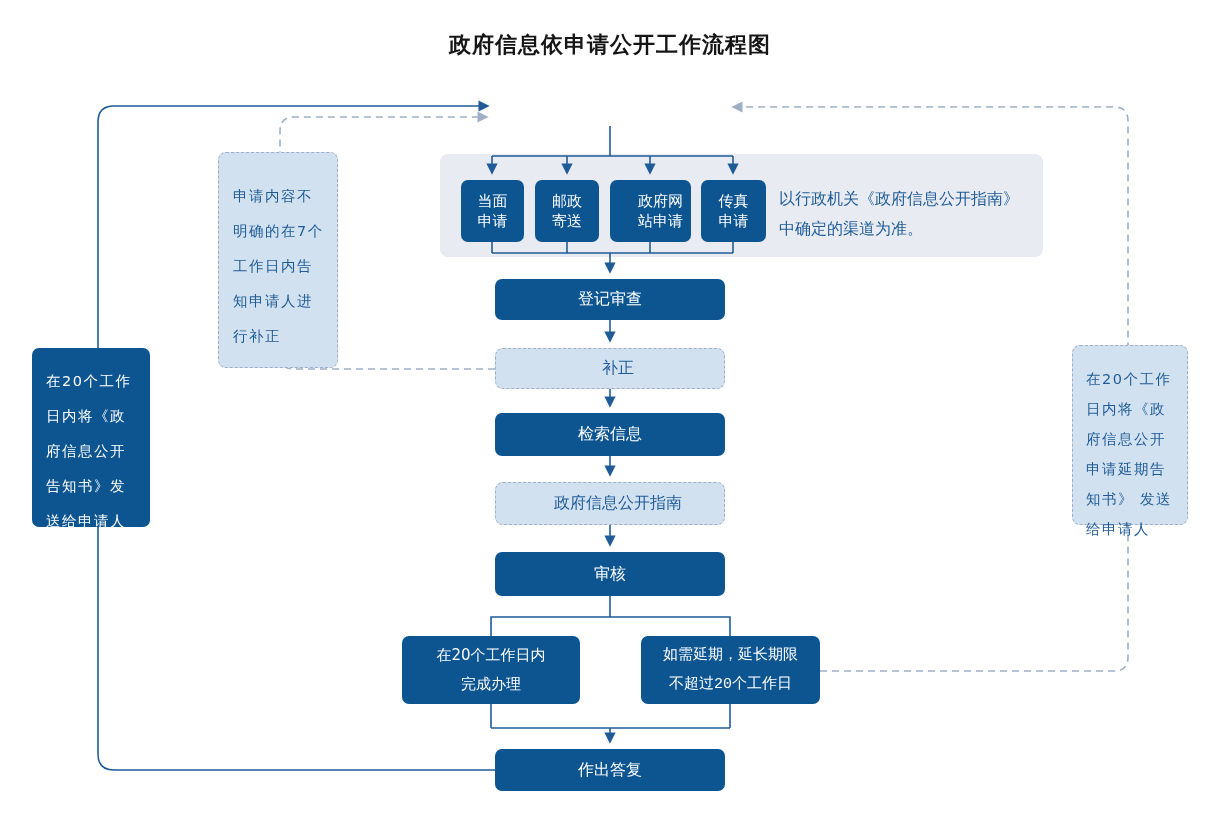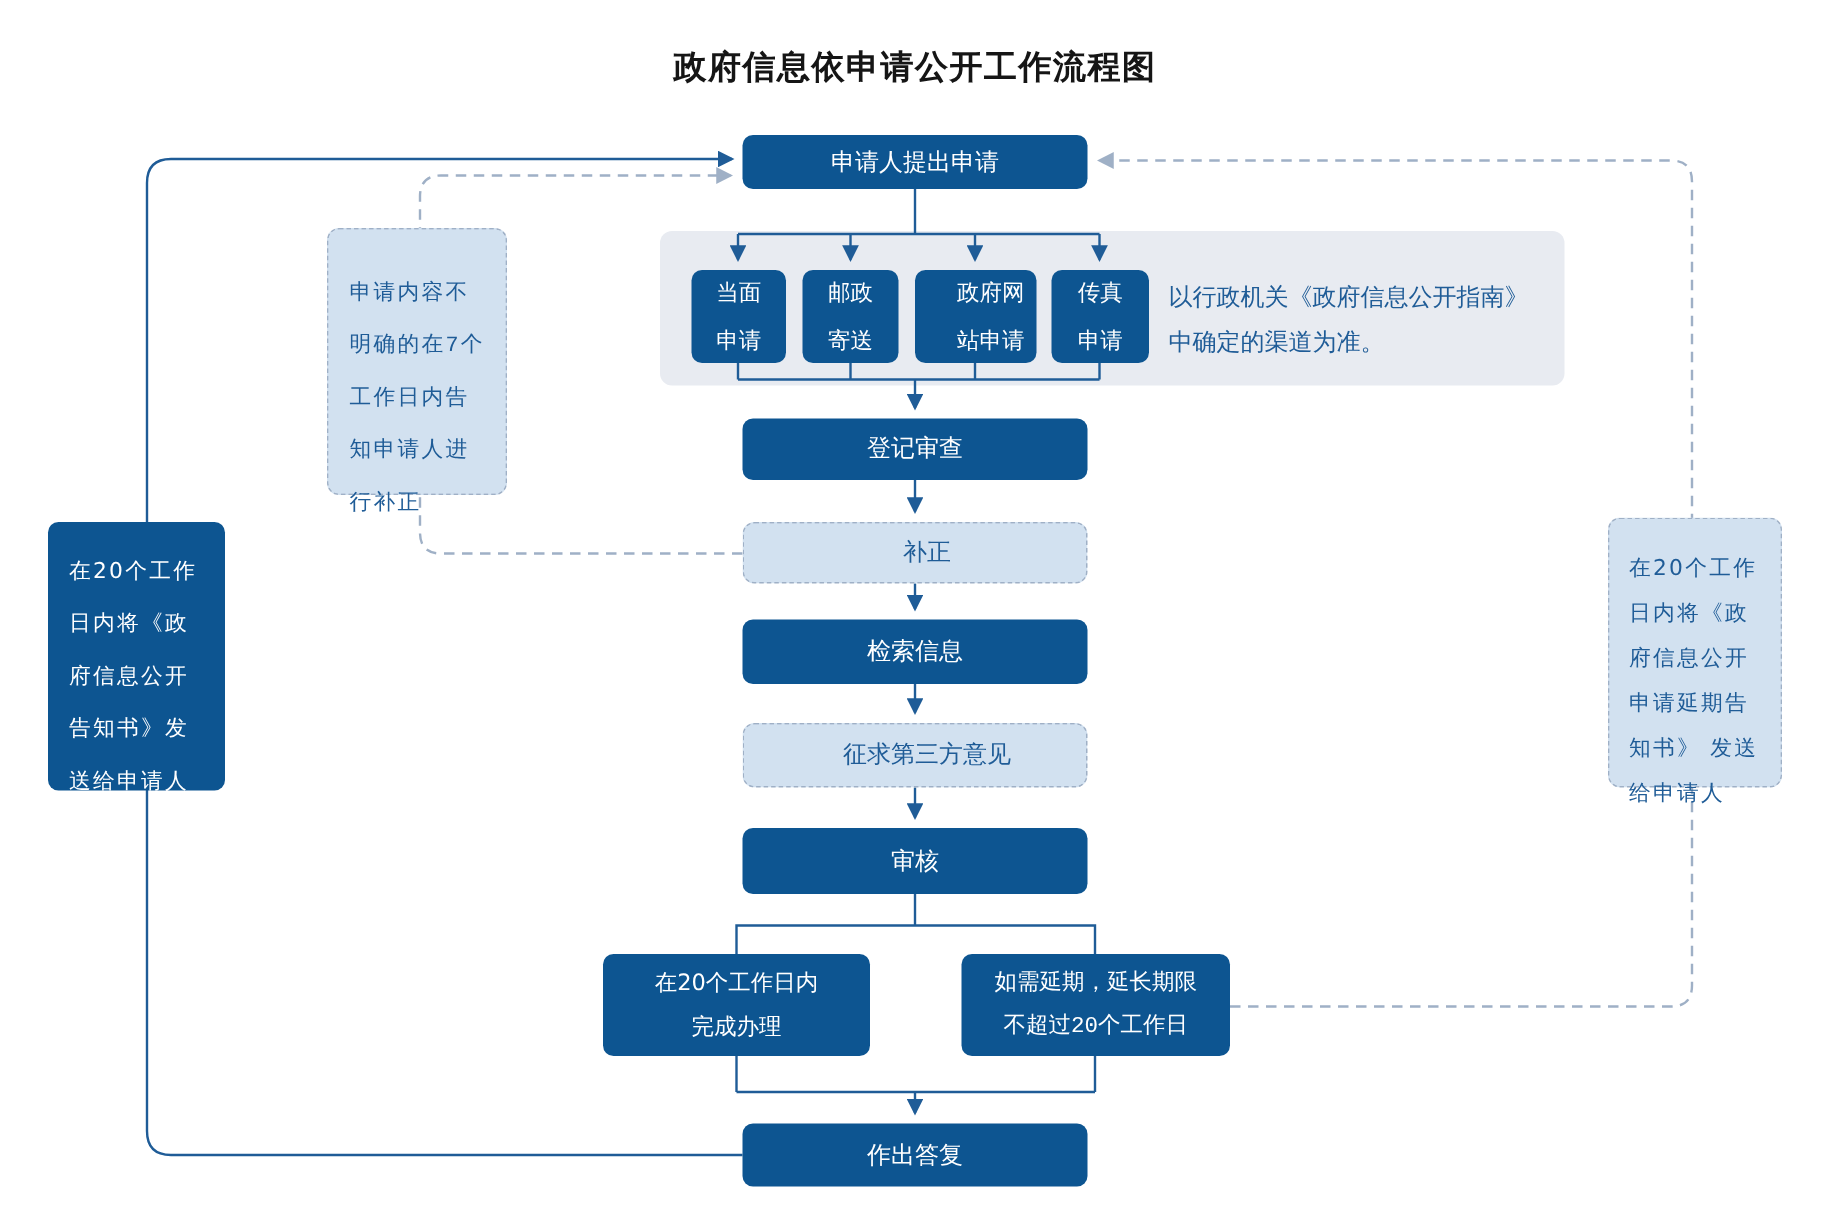--- a/index.html
+++ b/index.html
@@ -9,21 +9,21 @@
          font-size:22px;font-weight:bold;color:#151515;letter-spacing:1px;z-index:3;}
   .panel{position:absolute;left:440px;top:154px;width:603px;height:103px;
          background:#e8ebf1;border-radius:8px;z-index:0;}
   svg.wires{position:absolute;left:0;top:0;z-index:1;pointer-events:none;}
   .node{position:absolute;display:flex;align-items:center;justify-content:center;
         box-sizing:border-box;z-index:2;text-align:center;}
   .dark{background:#0d5591;color:#ffffff;border-radius:7px;font-size:16px;}
   .light{background:#d2e1f0;color:#1f5c97;border:1.6px dashed #9fb0c6;
          border-radius:8px;font-size:16px;padding-left:16px;}
   .lbl{white-space:pre-line;}
-  .chan{font-size:15px;line-height:32px;}
+  .chan{font-size:15px;line-height:20px;}
   .two{font-size:15px;line-height:29px;}
   .side{justify-content:flex-start;align-items:flex-start;text-align:left;}
   .side .lbl{font-size:14.5px;line-height:35px;letter-spacing:1.5px;}
   .note{position:absolute;left:779px;top:184px;width:266px;color:#1f5c97;
         font-size:16px;line-height:30px;z-index:2;white-space:pre-line;font-family:Liberation Serif, serif;}
   .r-side .lbl{line-height:30px;}
 </style>
 </head>
 <body>
 
@@ -76,23 +76,20 @@
     </g>
 
     <g stroke="#9fb0c6" stroke-width="1.6" fill="none" stroke-dasharray="7 5">
 
       <path d="M495,369 H294 Q280,369 280,355 V131 Q280,117 294,117 H487" marker-end="url(#arrD)"></path>
 
       <path d="M820,671 H1114 Q1128,671 1128,657 V121 Q1128,107 1114,107 H733" marker-end="url(#arrD)"></path>
     </g>
   </svg>
 
-  <div class="node dark" style="left:495px;top:90px;width:230px;height:36px;">
-    <span class="lbl">申请人提出申请</span>
-  </div>
 
   <div class="node dark chan" style="left:461px;top:180px;width:63px;height:62px;">
     <span class="lbl">当面
 申请</span>
   </div>
   <div class="node dark chan" style="left:535px;top:180px;width:64px;height:62px;">
     <span class="lbl">邮政
 寄送</span>
   </div>
   <div class="node dark chan" style="left:610px;top:180px;width:81px;height:62px;padding-left:20px;">
@@ -113,21 +110,21 @@
 
   <div class="node light" style="left:495px;top:348px;width:230px;height:41px;">
     <span class="lbl">补正</span>
   </div>
 
   <div class="node dark" style="left:495px;top:413px;width:230px;height:43px;">
     <span class="lbl">检索信息</span>
   </div>
 
   <div class="node light" style="left:495px;top:482px;width:230px;height:43px;">
-    <span class="lbl">征求第三方意见</span>
+    <span class="lbl">政府信息公开指南</span>
   </div>
 
   <div class="node dark" style="left:495px;top:552px;width:230px;height:44px;">
     <span class="lbl">审核</span>
   </div>
 
   <div class="node dark two" style="left:402px;top:636px;width:178px;height:68px;">
     <span class="lbl">在20个工作日内
 完成办理</span>
   </div>
@@ -141,21 +138,21 @@
   </div>
 
   <div class="node dark side" style="left:32px;top:348px;width:118px;height:179px;padding:16px 0 0 14px;">
     <span class="lbl">在20个工作
 日内将《政
 府信息公开
 告知书》发
 送给申请人</span>
   </div>
 
-  <div class="node light side" style="left:218px;top:152px;width:120px;height:178px;padding:26px 0 0 14px;font-family:Liberation Mono, monospace;">
+  <div class="node light side" style="left:218px;top:152px;width:120px;height:216px;padding:26px 0 0 14px;">
     <span class="lbl">申请内容不
 明确的在7个
 工作日内告
 知申请人进
 行补正</span>
   </div>
 
   <div class="node light side r-side" style="left:1072px;top:345px;width:116px;height:180px;padding:18px 0 0 13px;">
     <span class="lbl">在20个工作
 日内将《政

